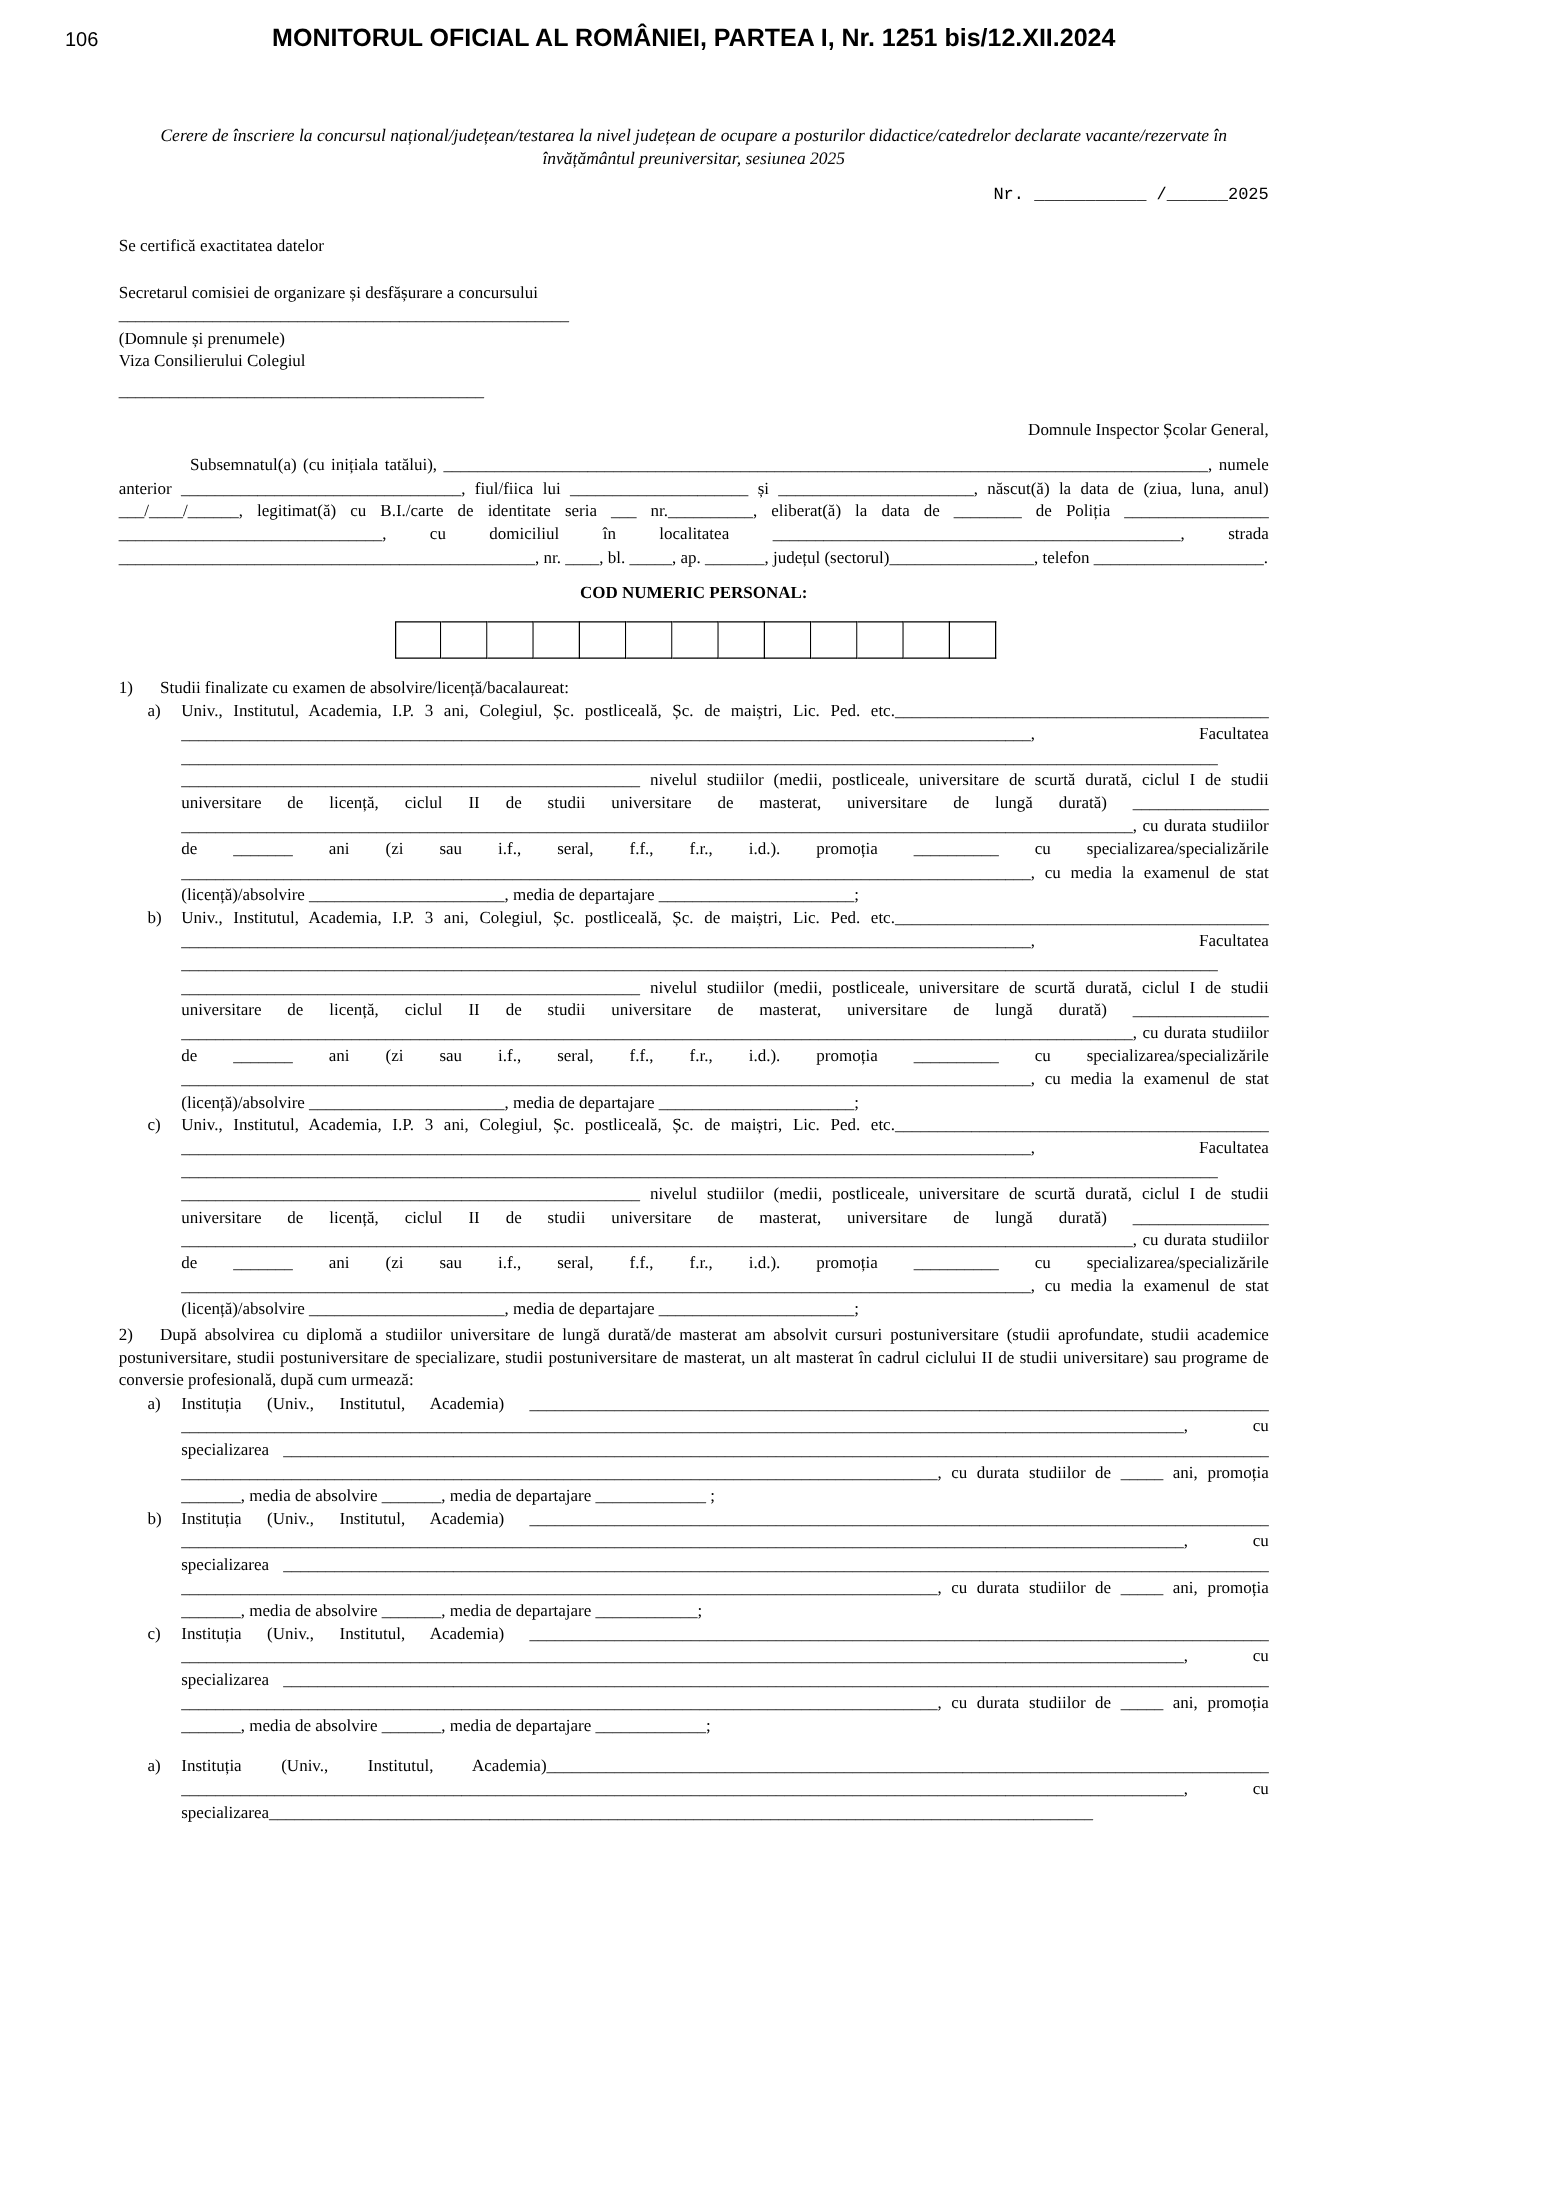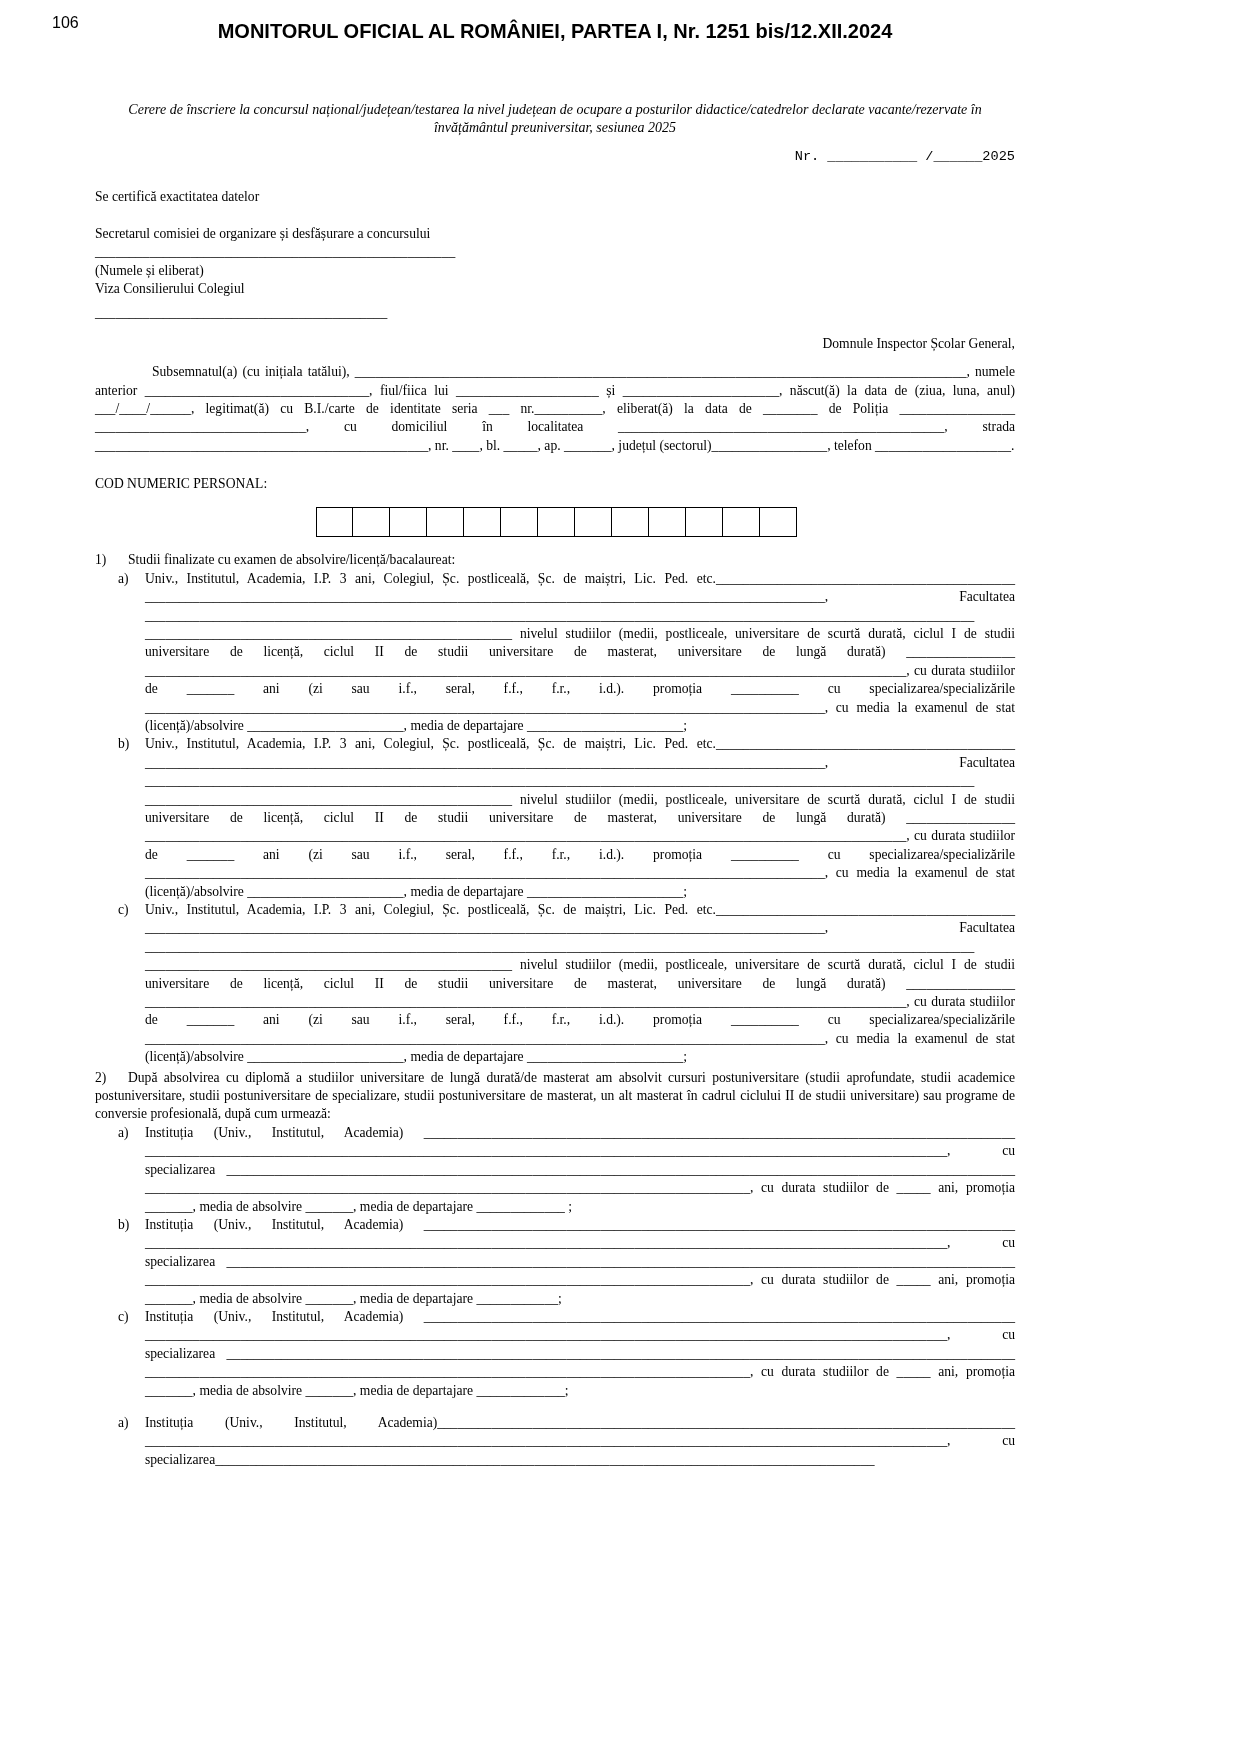--- a/index.html
+++ b/index.html
@@ -5,21 +5,21 @@
     * { box-sizing: border-box; }
     html, body { margin: 0; padding: 0; background: #ffffff; }
     .page {
       width: 1240px; height: 1755px;
       background: #ffffff; color: #000;
       position: relative; overflow: hidden;
       font-family: "Liberation Serif", serif;
     }
     .topbar { position: relative; padding-top: 20px; }
     .page-num {
-      position: absolute; left: 52px; top: 14px;
+      position: absolute; left: 52px; top: 24px;
       font-family: "Liberation Sans", sans-serif; font-size: 16px; text-align: right;
     }
     .header-title {
       margin-left: 95px; width: 920px; text-align: center;
       font-family: "Liberation Sans", sans-serif; font-weight: 700; font-size: 20px;
     }
     .content { margin-left: 95px; width: 920px; font-size: 13.6px; line-height: 18.4px; }
     .form-title {
       margin-top: 58px; text-align: center;
       font-style: italic; font-size: 14px; line-height: 17.5px;
@@ -27,21 +27,21 @@
     .nr-line { text-align: right; margin-top: 12px; font-family: Liberation Mono, monospace; }
     .cert { margin-top: 22px; }
     .cert p { margin: 0; }
     .gap-below { margin-bottom: 18px !important; }
     .visa-line { margin-top: 6px !important; }
     .salutation { text-align: right; margin-top: 12px; }
     .intro {
       margin: 10px 0 0 0; text-indent: 57px;
       text-align: justify; overflow-wrap: anywhere;
     }
-    .cnp-label { margin-top: 20px; font-weight: 400; }
+    .cnp-label { margin-top: 10px; font-weight: 700; text-align: center; }
     .cnp-boxes { display: flex; margin: 5px 0 0 221px; }
     .cnp-box { width: 37px; height: 30px; border: 1px solid #000; background: #fff; }
     .cnp-box + .cnp-box { border-left: none; }
     .section { margin-top: 14px; }
     .section-tight { margin-top: 2px; }
     .sec-head { margin: 0; text-align: justify; overflow-wrap: anywhere; }
     .sec-num { display: inline-block; width: 33px; }
     .item { display: flex; padding-left: 23px; }
     .item-label { flex: 0 0 27px; }
     .item-text {
@@ -65,21 +65,21 @@
       <div>Cerere de înscriere la concursul național/județean/testarea la nivel județean de ocupare a posturilor didactice/catedrelor declarate vacante/rezervate în</div>
       <div>învățământul preuniversitar, sesiunea 2025</div>
     </div>
 
     <div class="nr-line">Nr. ___________ /______2025</div>
 
     <div class="cert">
       <p class="gap-below">Se certifică exactitatea datelor</p>
       <p>Secretarul comisiei de organizare și desfășurare a concursului</p>
       <p>_____________________________________________________</p>
-      <p>(Numele și eliberat)</p>
+      <p>(Domnule și prenumele)</p>
       <p>Viza Consilierului Colegiul</p>
       <p class="visa-line">___________________________________________</p>
     </div>
 
     <div class="salutation">Domnule Inspector Școlar General,</div>
 
     <p class="intro">Subsemnatul(a) (cu inițiala tatălui), __________________________________________________________________________________________, numele anterior _________________________________, fiul/fiica lui _____________________ și _______________________, născut(ă) la data de (ziua, luna, anul) ___/____/______, legitimat(ă) cu B.I./carte de identitate seria ___ nr.__________, eliberat(ă) la data de ________ de Poliția _________________ _______________________________, cu domiciliul în localitatea ________________________________________________, strada _________________________________________________, nr. ____, bl. _____, ap. _______, județul (sectorul)_________________, telefon ____________________.</p>
 
     <p class="cnp-label">COD NUMERIC PERSONAL:</p>
     <div class="cnp-boxes">

